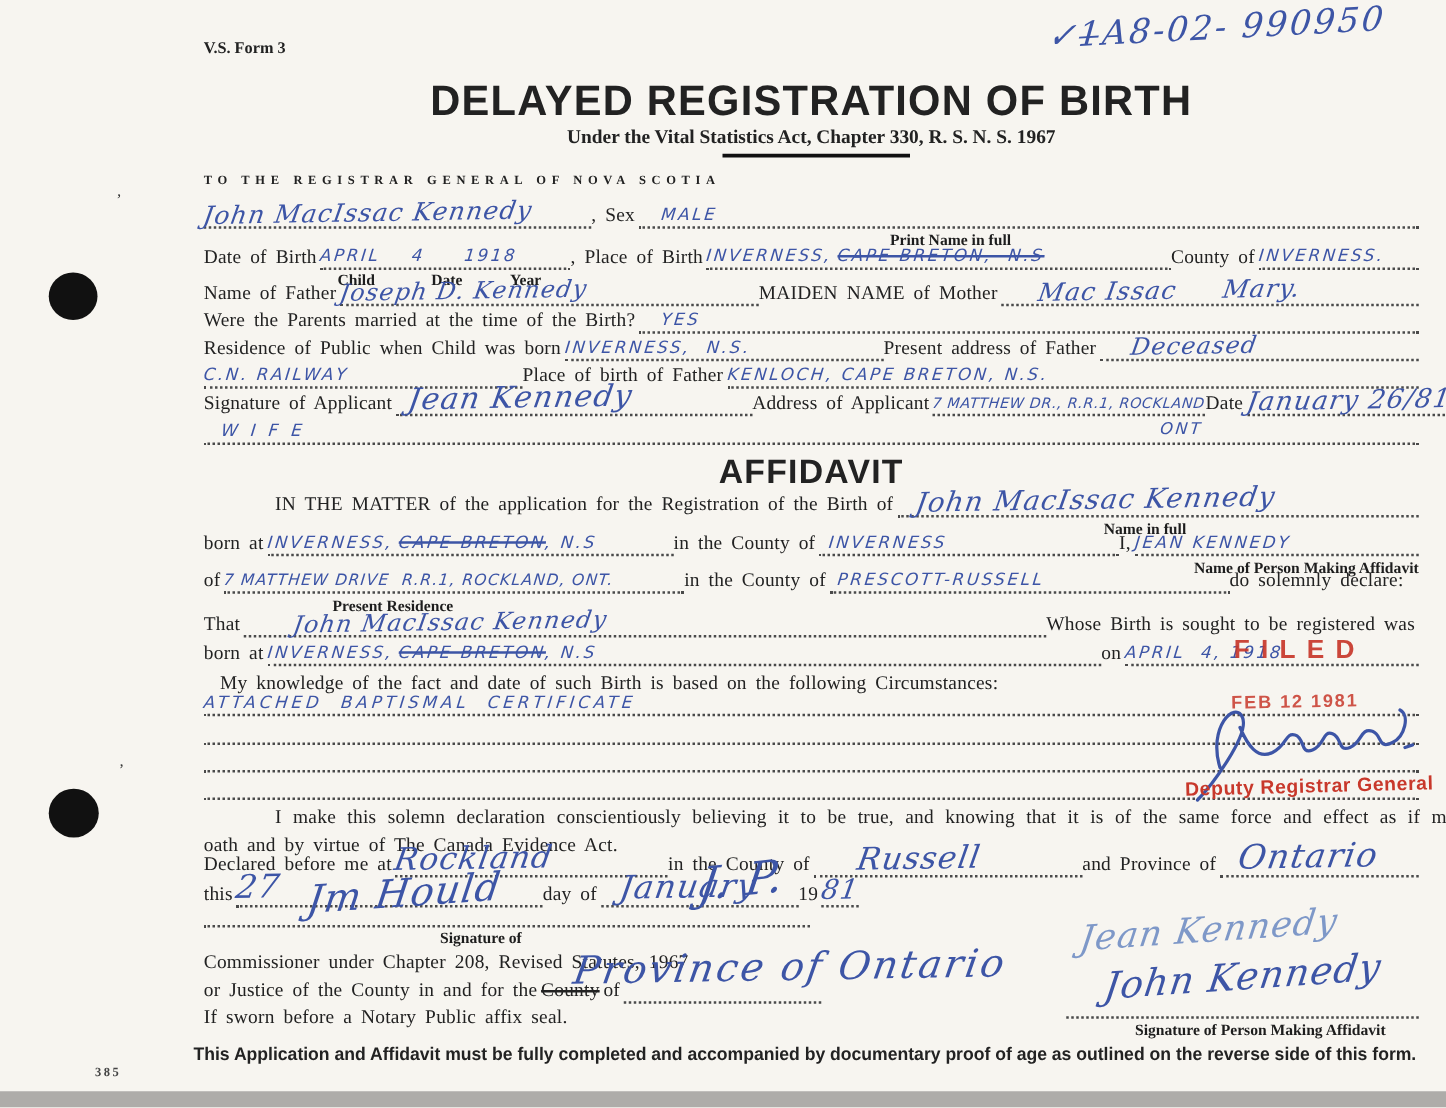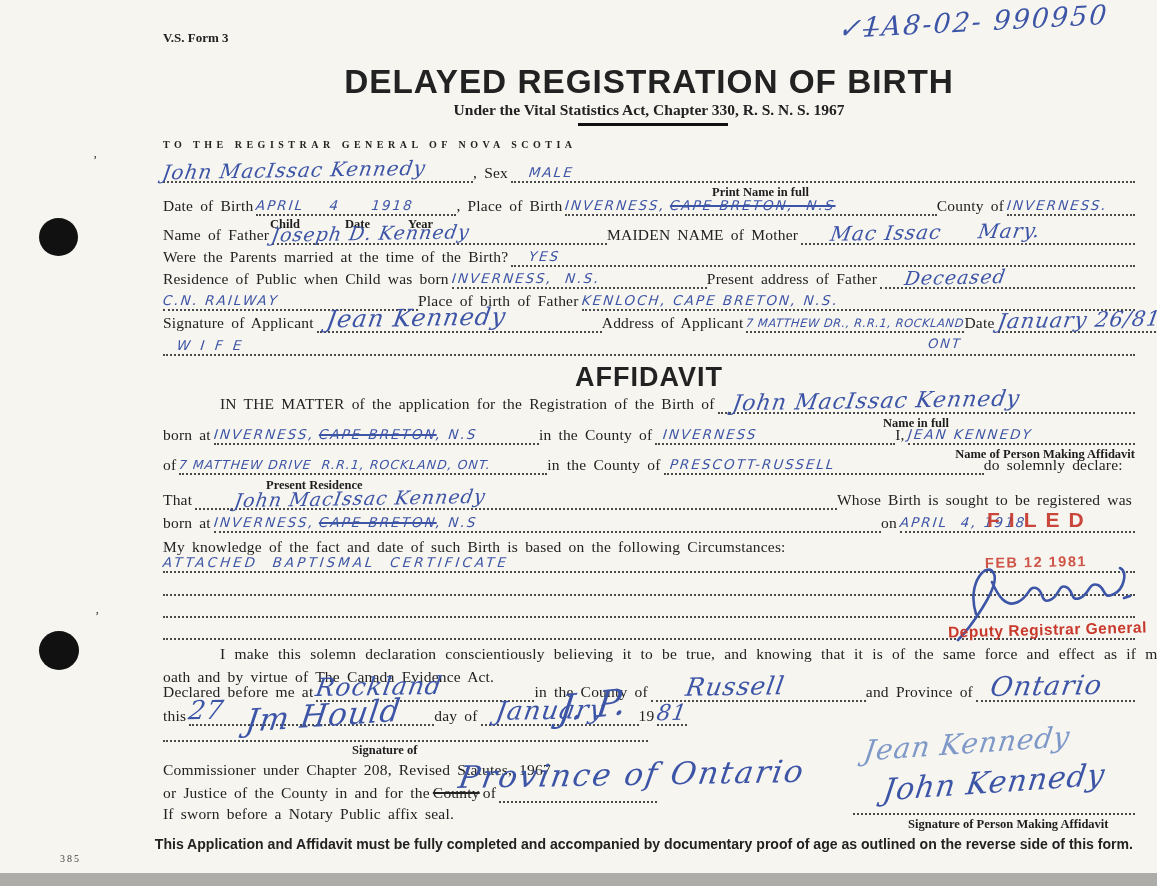--- a/index.html
+++ b/index.html
@@ -138,21 +138,21 @@
 
   <div class="row" style="top:513px;">
     <span class="t">born at</span>
     <span class="fill grow"><i class="hwp">INVERNESS,</i>
       <i class="hwp strike-b">CAPE BRETON</i><i class="hwp">,&nbsp;N.S</i></span>
     <span class="t">on</span>
     <span class="fill" style="flex:0 0 235px;"><i class="hwp">APRIL&nbsp; 4, 1918</i></span>
   </div>
   <div class="abs sans-b red" style="left:987px;top:508px;font-size:21px;letter-spacing:9px;opacity:.92;">FILED</div>
 
-  <div class="abs t" style="left:163px;top:538px;text-align:center;">My knowledge of the fact and date of such Birth is based on the following Circumstances:</div>
+  <div class="abs t" style="left:176px;top:538px;text-align:center;">My knowledge of the fact and date of such Birth is based on the following Circumstances:</div>
   <div class="row" style="top:553px;">
     <span class="fill grow"><i class="hwp" style="letter-spacing:3px;">ATTACHED&nbsp; BAPTISMAL&nbsp; CERTIFICATE</i></span>
   </div>
   <div class="abs sans-b red" style="left:985px;top:554px;font-size:14.5px;letter-spacing:1.5px;transform:rotate(-1deg);opacity:.85;">FEB 12  1981</div>
 
   <div class="row" style="top:576px;">
       <span class="fill grow"></span>
     </div>
   <div class="row" style="top:598px;">
       <span class="fill grow"></span>
@@ -201,15 +201,15 @@
   </div>
   <div class="abs hwc" style="left:452px;top:756px;font-size:31px;letter-spacing:2px;">Province of Ontario</div>
   <div class="abs t" style="left:163px;top:805px;">If sworn before a Notary Public affix seal.</div>
 
   <div class="abs hwc" style="left:855px;top:728px;font-size:28px;color:#7e98c8;transform:rotate(-4deg) skewX(-12deg);">Jean Kennedy</div>
   <div class="abs hwc" style="left:877px;top:765px;font-size:30px;transform:rotate(-4deg) skewX(-12deg);">John Kennedy</div>
   <div class="abs" style="left:853px;top:795px;width:282px;height:18px;border-bottom:2px dotted #4a4a4a;"></div>
   <div class="cap" style="left:908px;top:817px;text-align:right;">Signature of Person Making Affidavit</div>
 
   <div class="abs center sans-b" style="left:140px;right:30px;top:836px;font-size:14.5px;transform:scaleX(.97);">This Application and Affidavit must be fully completed and accompanied by documentary proof of age as outlined on the reverse side of this form.</div>
-  <div class="abs" style="left:60px;top:853px;font-size:10px;letter-spacing:2px;color:#444;">385</div>
+  <div class="abs" style="left:76px;top:853px;font-size:10px;letter-spacing:2px;color:#444;font-weight:bold;">385</div>
   <div class="bar"></div>
 </div>
 
 </body></html>

